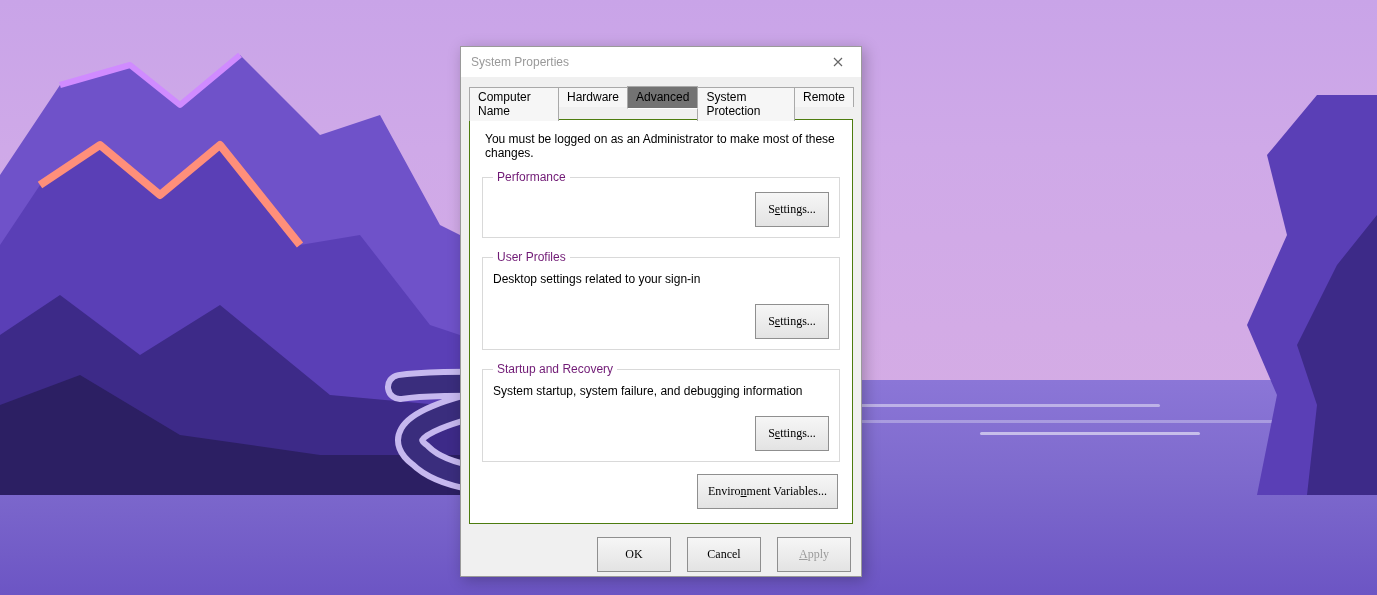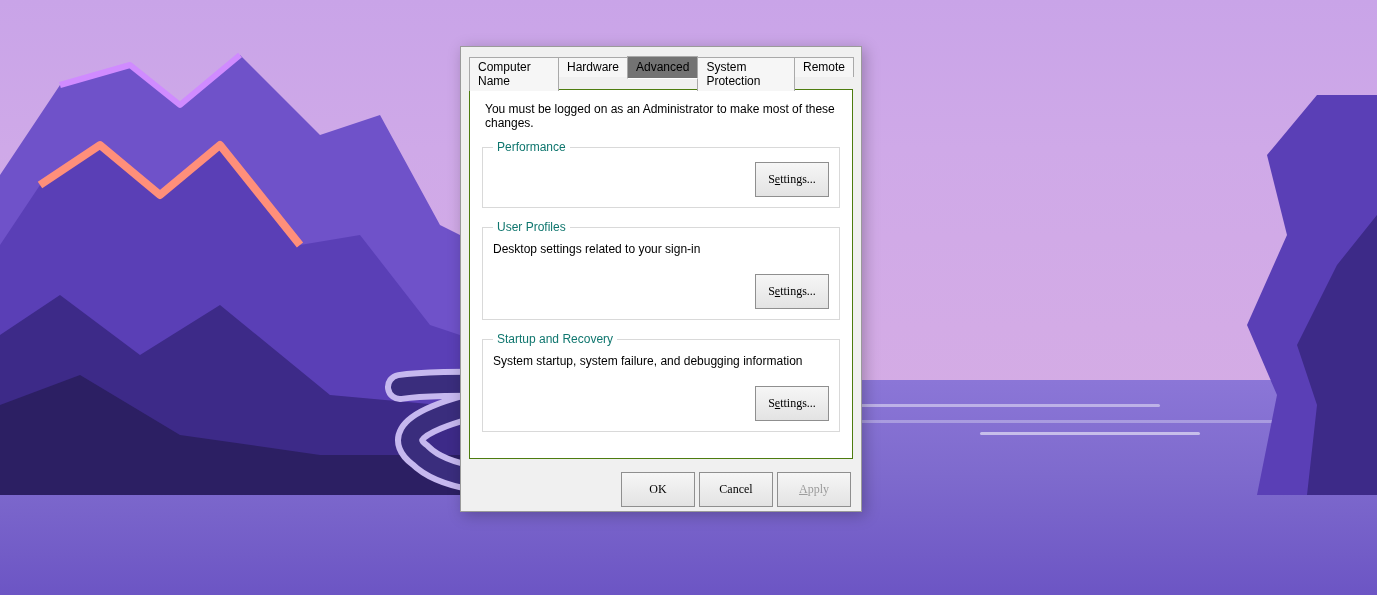--- a/index.html
+++ b/index.html
@@ -19,28 +19,28 @@
   .titlebar .t{font-size:12px}
   .closex{width:34px;height:22px;display:flex;align-items:center;justify-content:center;color:#888;cursor:pointer}
   .closex svg{width:10px;height:10px}
   .tabs{display:flex;align-items:flex-start;padding:8px 8px 0 8px;background:#f0f0f0}
   .tab{padding:3px 8px 4px;border:1px solid #a9a9a9;border-bottom:none;background:#fff;margin-right:-1px;font-size:12px;color:#000;cursor:pointer;position:relative;top:1px}
   .tab.inactive{background:#f6f6f6;top:2px;padding-top:2px;padding-bottom:3px}
   .tab.active{z-index:3;background:#737373;border-bottom:1px solid #fff}
   .panel{margin:0 8px 8px;border:1px solid #4d7c0f;background:#fff;padding:12px 12px 14px}
   .intro{font-size:12px;margin:0 3px 10px;color:#000}
   fieldset{border:1px solid #d9d9d9;margin:0 0 12px;padding:8px 10px 10px;position:relative}
-  legend{font-size:12px;padding:0 4px;color:#0f766e}
+  legend{font-size:12px;padding:0 4px;color:#701a75}
   .desc{font-size:12px;color:#000;margin-bottom:18px}
   .btnrow{display:flex;justify-content:flex-end}
   button.win{min-width:74px;height:35px;background:linear-gradient(#f6f6f6,#e3e3e3);border:1px solid #8f8f8f;font:12px "Segoe UI";padding:0 10px;cursor:pointer}
   button.win span.u{text-decoration:underline}
   button.win.disabled{color:#9c9c9c;cursor:default}
   .envrow{display:flex;justify-content:flex-end;margin:6px 2px 0}
-  .footer{height:44px;display:flex;align-items:center;justify-content:flex-end;gap:4px;padding:0 10px;background:#f0f0f0}
+  .footer{height:44px;display:flex;align-items:center;justify-content:flex-end;gap:16px;padding:0 10px;background:#f0f0f0}
 </style>
 </head>
 <body>
 
 <div class="desktop">
 
   <div class="sea"></div>
   <div class="wave1"></div>
   <div class="wave2"></div>
   <div class="wave3"></div>
@@ -64,20 +64,28 @@
   </div>
 
   <div class="mtn" style="right:0">
     <svg width="180" height="400" viewBox="0 0 180 400">
       <path d="M180,0 L180,400 L60,400 L80,300 L50,230 L90,140 L70,60 L120,0 Z" fill="#5a3fb6"></path>
       <path d="M180,120 L180,400 L110,400 L120,310 L100,250 L140,170 Z" fill="#3d2a88"></path>
     </svg>
   </div>
 
   <div class="dlg">
+    <div class="titlebar">
+      <span class="t">System Properties</span>
+      <div class="closex">
+        <svg viewBox="0 0 10 10">
+            <path d="M1,1 L9,9 M9,1 L1,9" stroke="#666" stroke-width="1.2" fill="none"></path>
+          </svg>
+      </div>
+    </div>
 
     <div class="tabs">
       <div class="tab inactive">Computer Name</div>
       <div class="tab inactive">Hardware</div>
       <div class="tab active">Advanced</div>
       <div class="tab inactive">System Protection</div>
       <div class="tab inactive">Remote</div>
     </div>
 
     <div class="panel">
@@ -105,20 +113,25 @@
       <fieldset>
         <legend>Startup and Recovery</legend>
         <div class="desc">System startup, system failure, and debugging information</div>
         <div class="btnrow">
           <button class="win">
             <span>S</span><span class="u">e</span><span>ttings...</span>
           </button>
         </div>
       </fieldset>
 
+      <div class="envrow">
+        <button class="win" style="min-width:130px">
+          <span>Enviro</span><span class="u">n</span><span>ment Variables...</span>
+        </button>
+      </div>
     </div>
 
     <div class="footer">
       <button class="win">OK</button>
       <button class="win">Cancel</button>
       <button class="win disabled">
         <span class="u">A</span><span>pply</span>
       </button>
     </div>
   </div>

